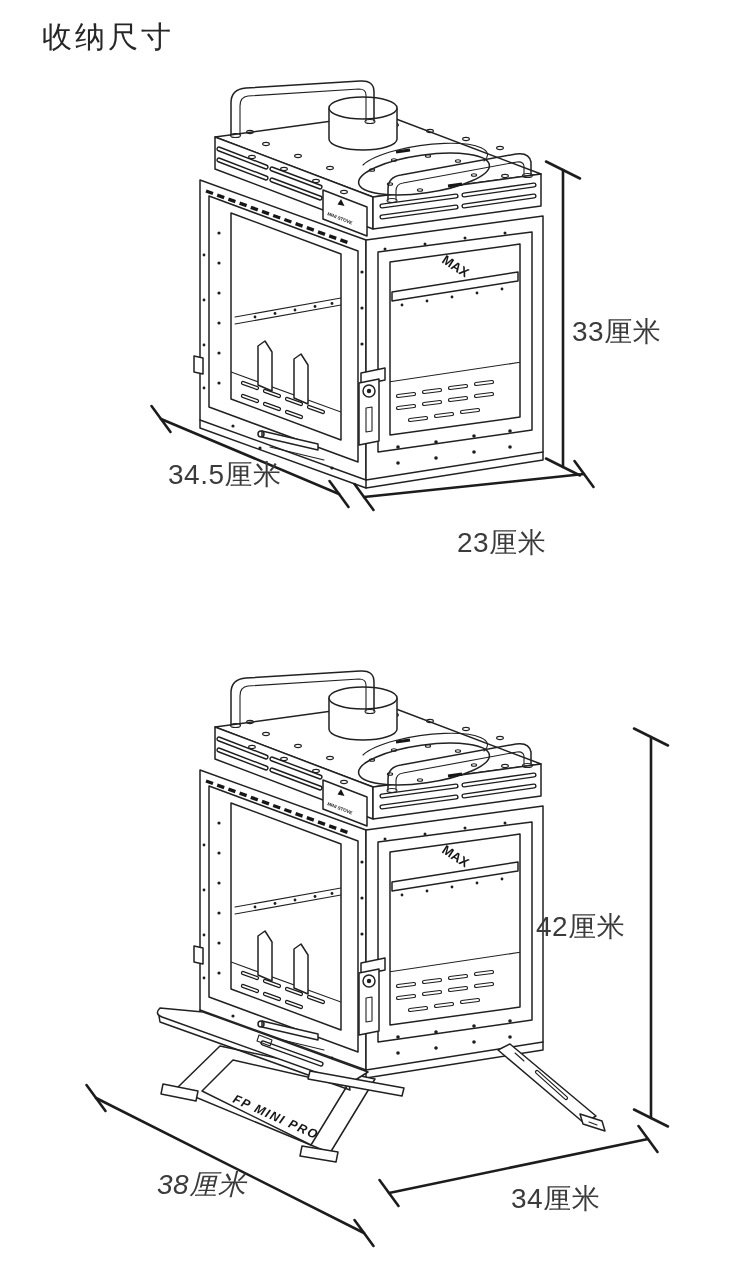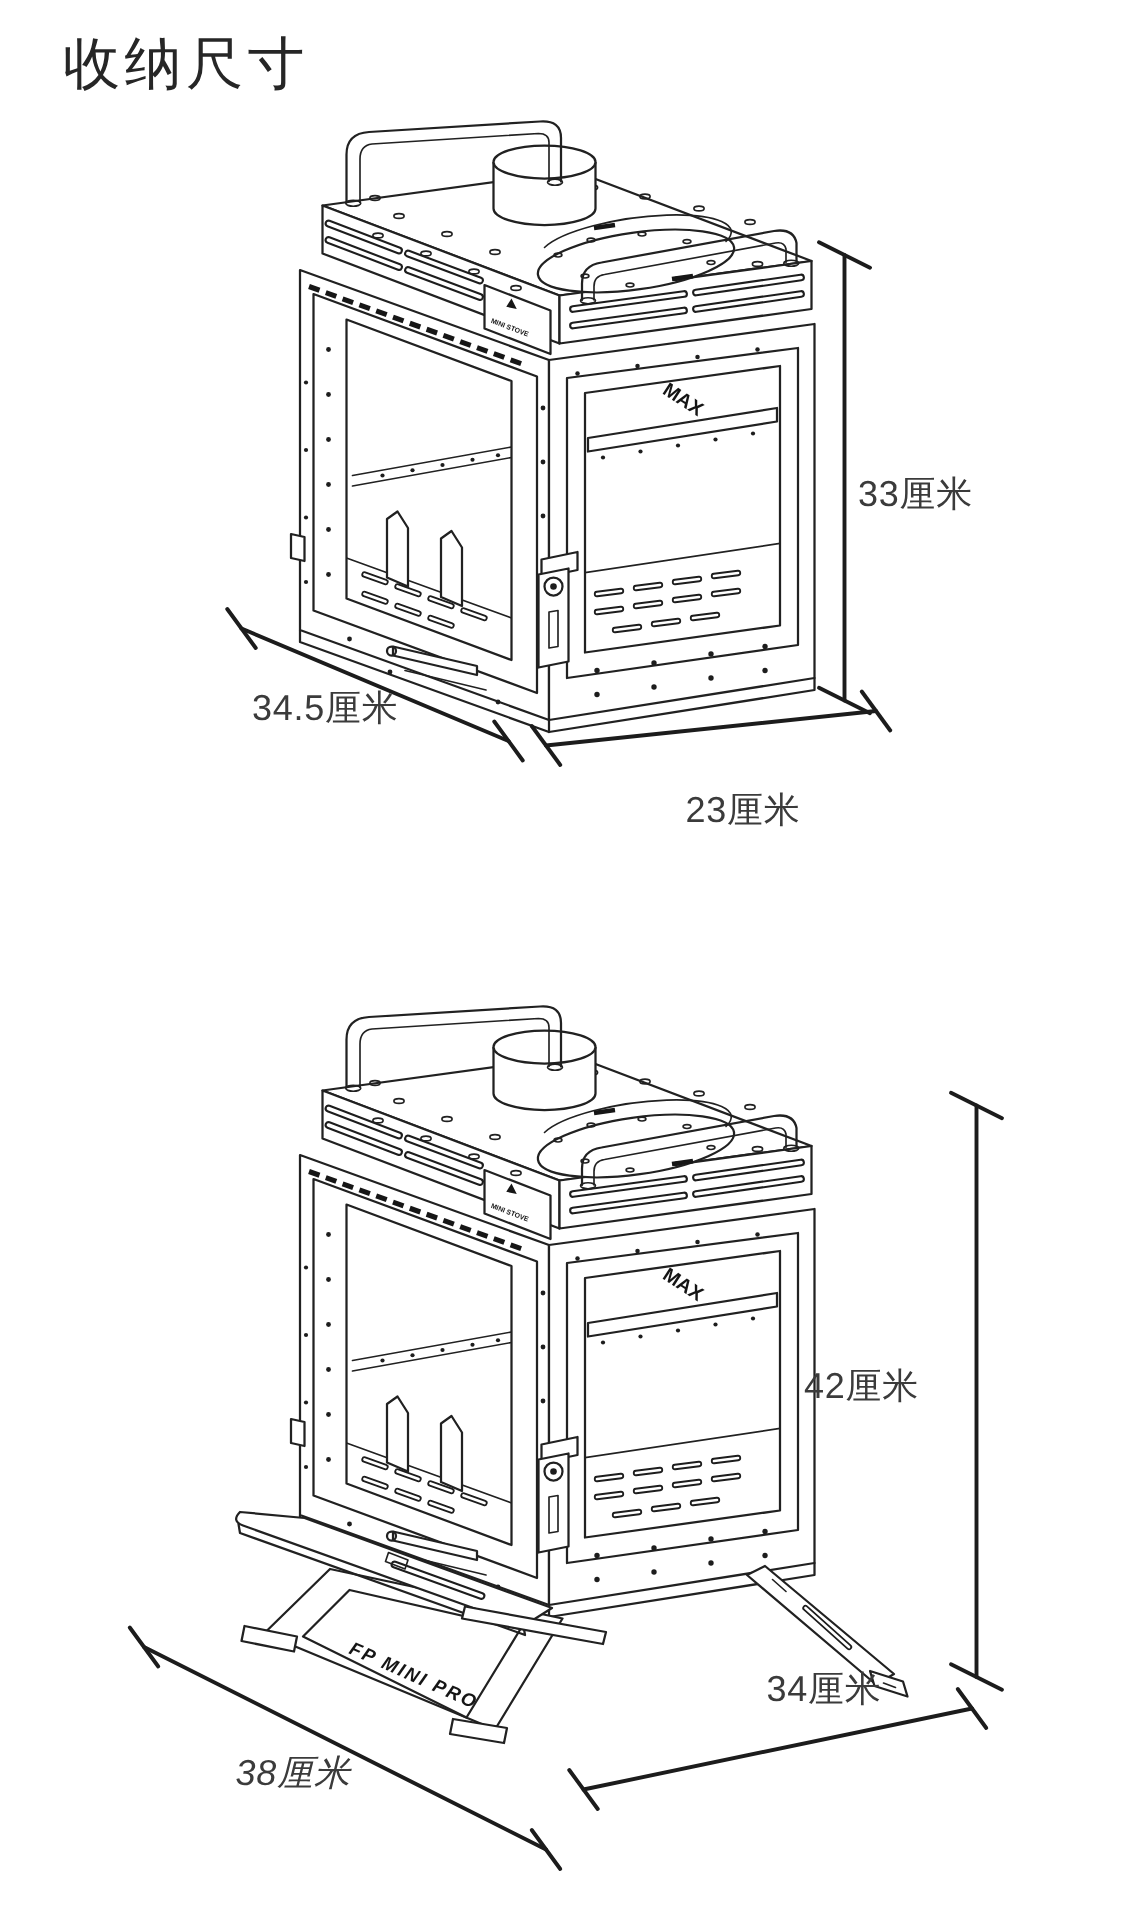--- a/index.html
+++ b/index.html
@@ -1,25 +1,25 @@
 <!DOCTYPE html>
 <html><head>
 <meta charset="utf-8">
 <style>
   html,body{margin:0;padding:0;background:#fff;}
   .canvas{
     position:relative;width:750px;height:1270px;background:#ffffff;overflow:hidden;
     font-family:"Liberation Sans","DejaVu Sans",sans-serif;
   }
   .section-title{
-    position:absolute;left:42px;font-size:38px;letter-spacing:3px;
+    position:absolute;left:42px;font-size:30px;letter-spacing:3px;
     color:#262626;font-weight:500;white-space:nowrap;
   }
   .dim-label{
-    position:absolute;font-size:24px;color:#3b3b3b;white-space:nowrap;letter-spacing:0.5px;
+    position:absolute;font-size:28px;color:#3b3b3b;white-space:nowrap;letter-spacing:0.5px;
   }
   svg{position:absolute;left:0;top:0;}
   
   .f{fill:#ffffff;stroke:#212121;stroke-width:1.5;stroke-linejoin:round;}
   .s{fill:none;stroke:#212121;stroke-width:1.5;stroke-linejoin:round;stroke-linecap:round;}
   .t{fill:none;stroke:#212121;stroke-width:1.1;stroke-linejoin:round;stroke-linecap:round;}
   .dot{fill:#1d1d1d;stroke:none;}
   .dash{fill:none;stroke:#161616;stroke-width:3.4;stroke-linecap:butt;}
   .slotD{fill:none;stroke:#1d1d1d;stroke-width:5.2;stroke-linecap:round;}
   .slotW{fill:none;stroke:#ffffff;stroke-width:2.4;stroke-linecap:round;}
@@ -310,15 +310,15 @@
 
   <div class="section-title" style="top:17px;">收纳尺寸</div>
 
   <div class="dim-label" style="left:572px;top:313px;">33厘米</div>
   <div class="dim-label" style="left:168px;top:456px;">34.5厘米</div>
   <div class="dim-label" style="left:457px;top:492px;margin-top:32px;">23厘米</div>
 
 
   <div class="dim-label" style="left:536px;top:908px;">42厘米</div>
   <div class="dim-label" style="left:157px;top:1166px;font-style:italic;">38厘米</div>
-  <div class="dim-label" style="left:511px;top:1110px;text-align:center;">34厘米</div>
+  <div class="dim-label" style="left:511px;top:1180px;text-align:center;">34厘米</div>
 
 </div>
 
 </body></html>

